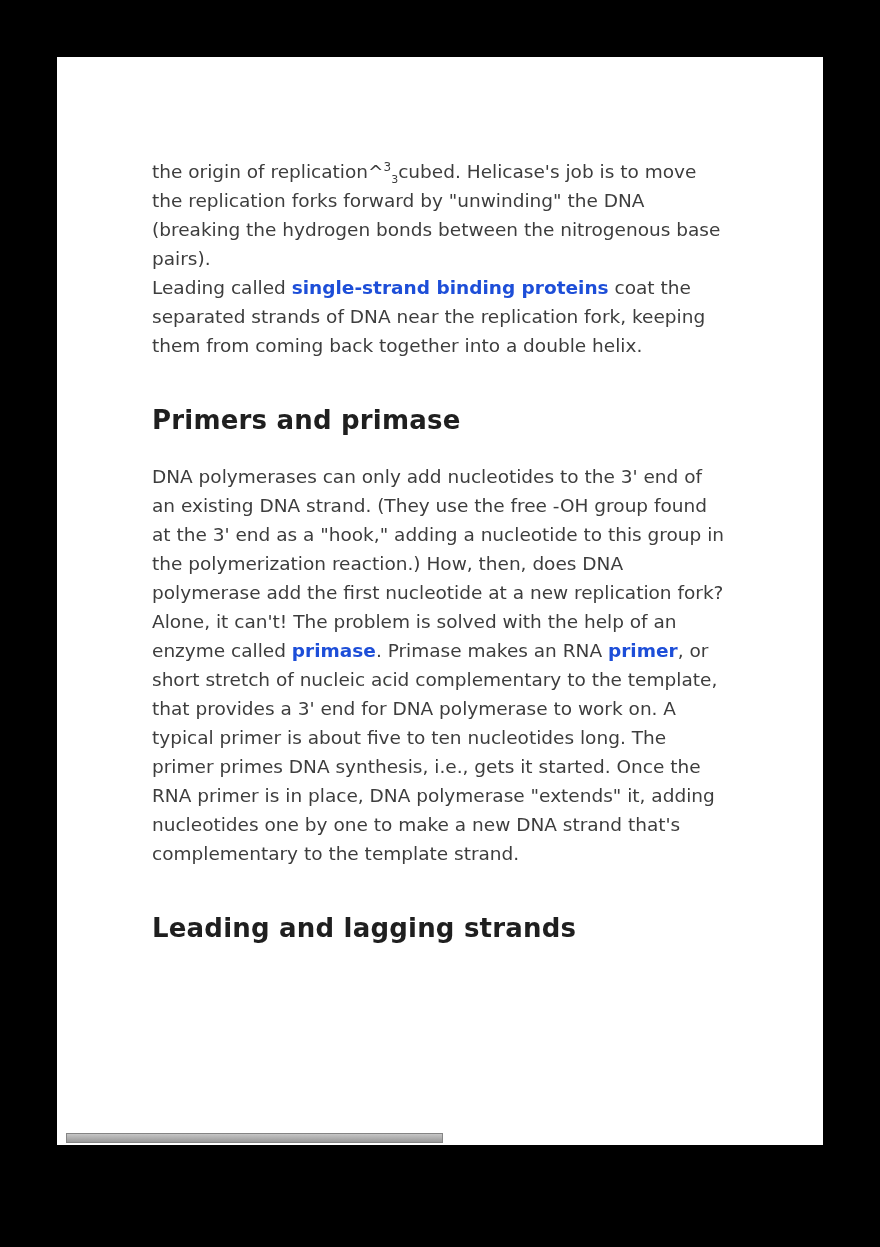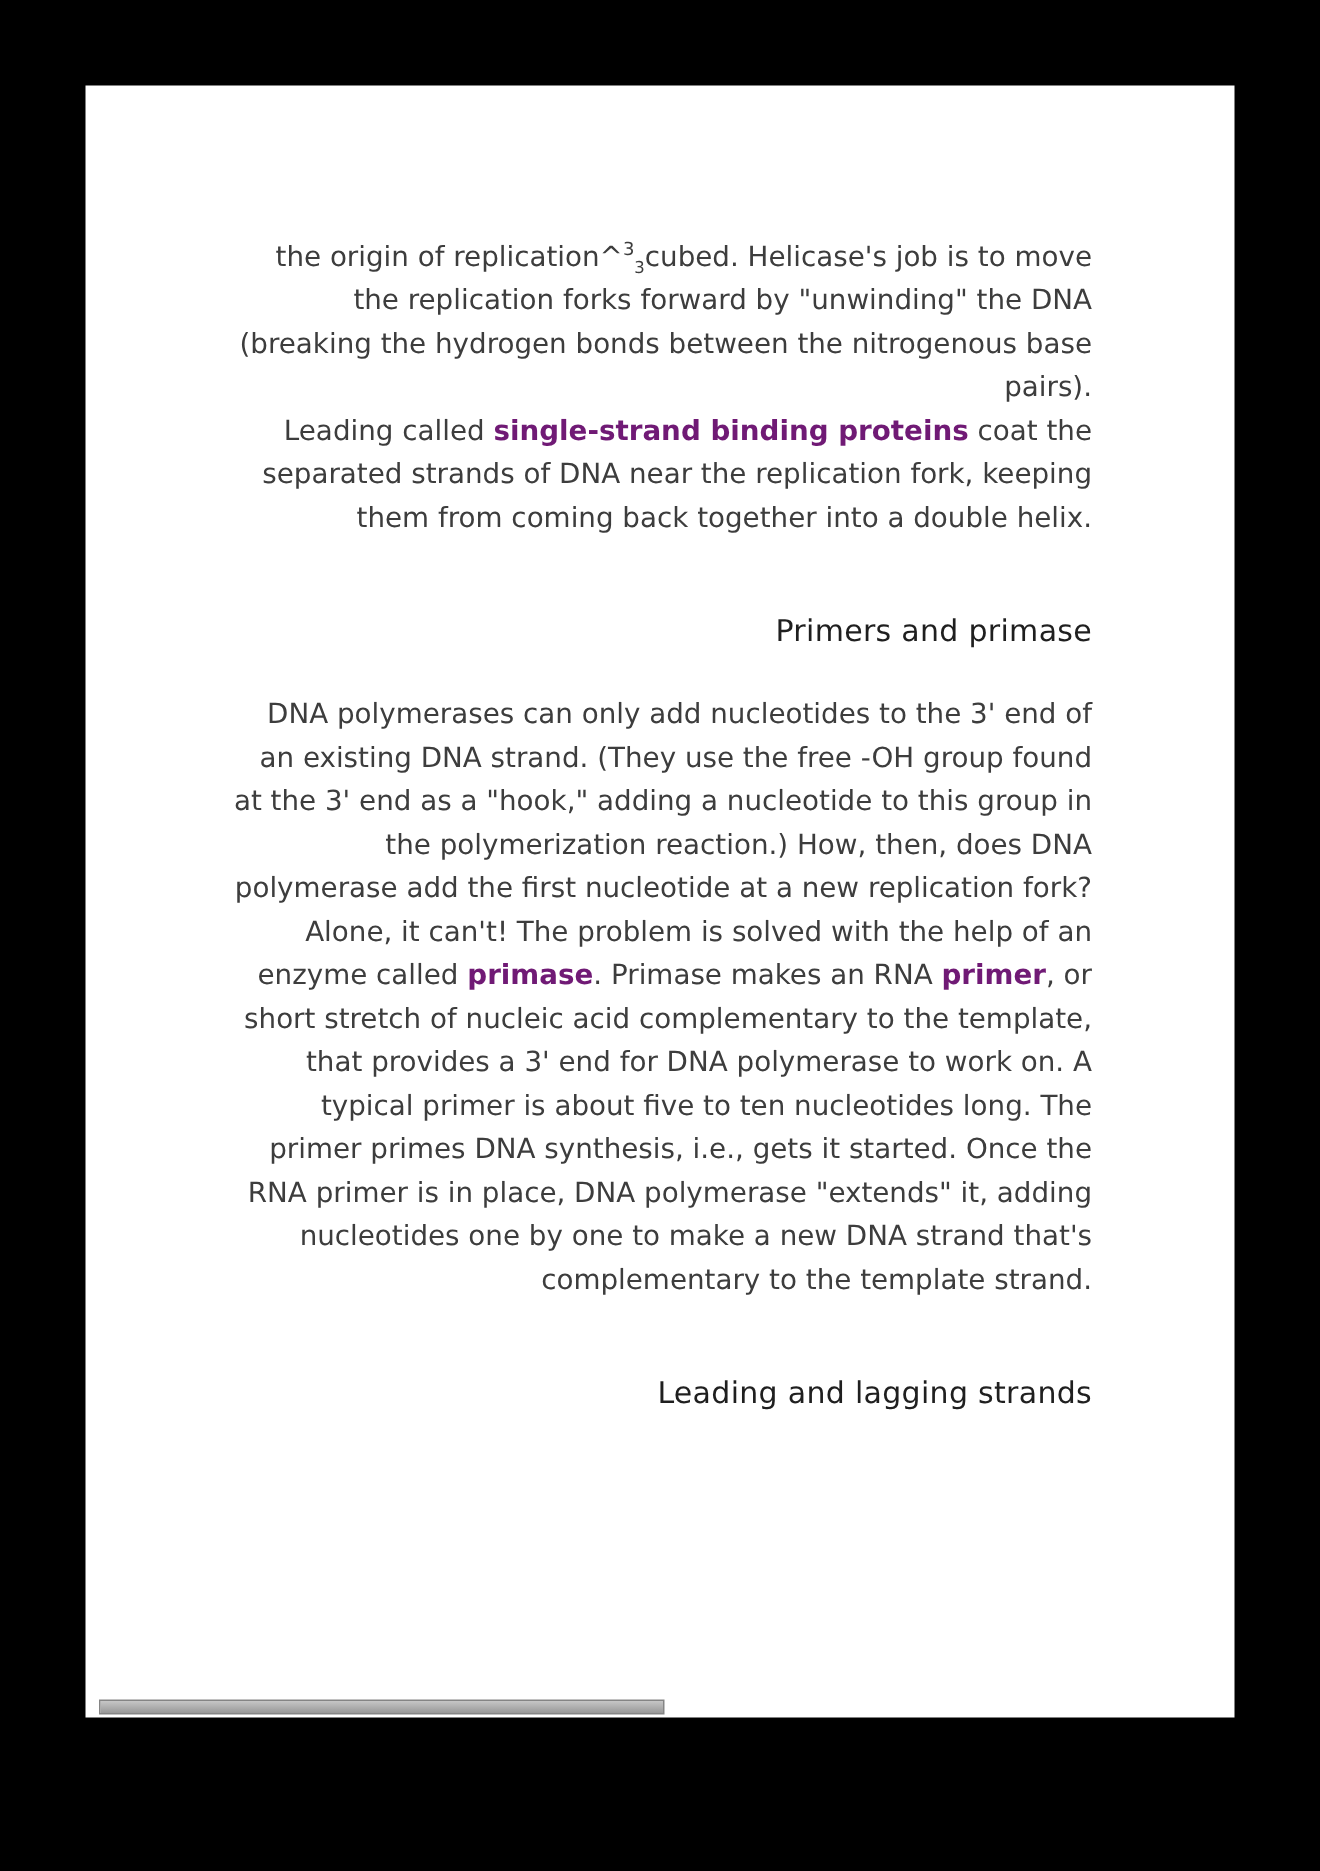--- a/index.html
+++ b/index.html
@@ -8,59 +8,58 @@
     height: 1247px;
     background: #000000;
     font-family: "DejaVu Sans", "Liberation Sans", sans-serif;
     overflow: hidden;
   }
   .viewport {
     position: relative;
     width: 880px;
     height: 1247px;
     background: #000000;
-    text-align: right;
   }
   .page {
     position: absolute;
     left: 57px;
     top: 57px;
     width: 766px;
     height: 1088px;
     background: #ffffff;
   }
   .content {
     padding: 100px 95px 0 95px;
     color: #3d3d3d;
     font-size: 18.5px;
     line-height: 29px;
   }
   .content p {
     margin: 0;
   }
   .bold {
     font-weight: bold;
-    color: #701a75;
+    color: #1d4ed8;
   }
   .italic {
   }
   .sup {
     font-size: 12px;
     vertical-align: super;
     line-height: 0;
   }
   .sub {
     font-size: 11px;
     vertical-align: sub;
     line-height: 0;
   }
   h2 {
-    font-size: 20px;
+    font-size: 26px;
     line-height: 32px;
-    font-weight: normal;
+    font-weight: bold;
     color: #1f1f1f;
     margin: 44px 0 26px 0;
     letter-spacing: 0.2px;
   }
   h2.second {
     margin-bottom: 0;
   }
   .partial-strip {
     position: absolute;
     left: 9px;

